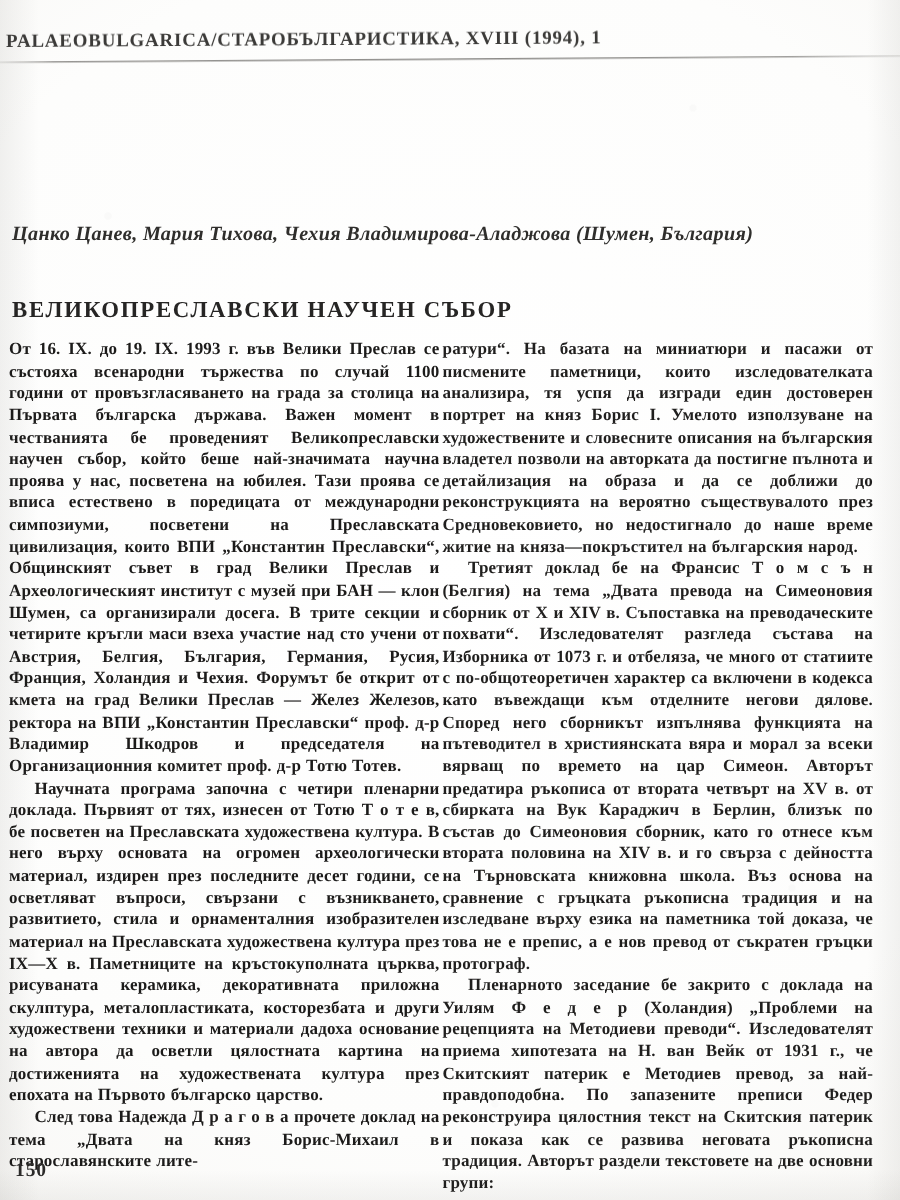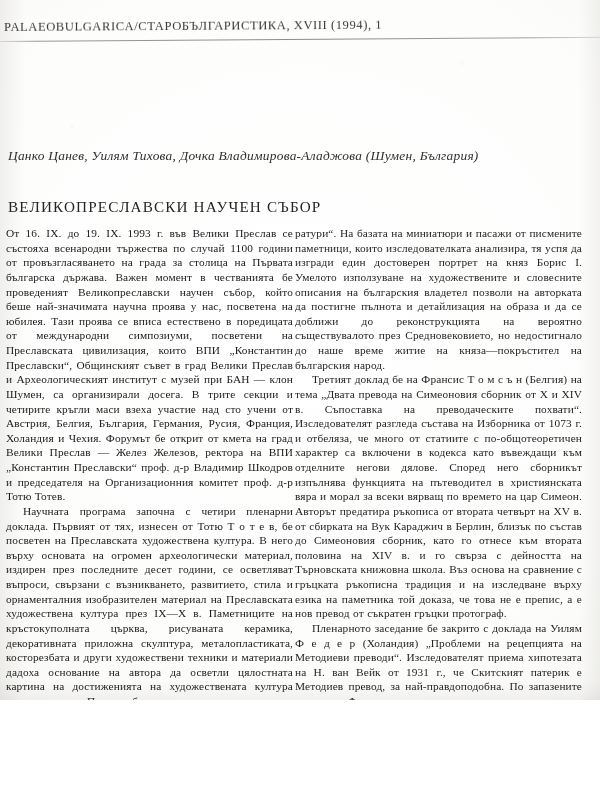--- a/index.html
+++ b/index.html
@@ -11,25 +11,26 @@
     height: 800px;
     background: #ffffff;
     font-family: "Liberation Serif", "DejaVu Serif", serif;
     overflow: hidden;
   }
 
   
   .page {
     position: relative;
     width: 600px;
-    height: 700px;
+    height: 800px;
     background:
       radial-gradient(ellipse 120% 90% at 50% 45%, #ffffff 0%, #fdfdfc 55%, #f6f5f2 86%, #eeedea 100%);
     box-sizing: border-box;
     overflow: hidden;
+    font-weight: bold;
   }
 
   
   .grain {
     position: absolute;
     inset: 0;
     pointer-events: none;
     opacity: .5;
     background-image:
       radial-gradient(circle at 12% 18%, rgba(0,0,0,.035) 0 2px, transparent 3px),
@@ -153,21 +154,21 @@
 
 <div class="page">
 
   <div class="edge-shade"></div>
   <div class="grain"></div>
 
   <div class="running-head">PALAEOBULGARICA/СТАРОБЪЛГАРИСТИКА,  XVIII (1994),  1</div>
 
   <div class="head-rule"></div>
 
-  <div class="authors">Цанко Цанев, Уилям Тихова, Дочка Владимирова-Аладжова (Шумен, България)</div>
+  <div class="authors">Цанко Цанев, Мария Тихова, Чехия Владимирова-Аладжова (Шумен, България)</div>
 
   <div class="article-title">ВЕЛИКОПРЕСЛАВСКИ НАУЧЕН СЪБОР</div>
 
   <div class="columns">
 
     <div class="col col-left">
       <p class="no-indent">От 16. IX. до 19. IX. 1993 г. във Велики Преслав се състояха всенародни тържества по случай 1100 години от провъзгласяването на града за столица на Първата българска държава. Важен момент в честванията бе проведеният Великопреславски научен събор, който беше най-значимата научна проява у нас, посветена на юбилея. Тази проява се вписа естествено в поредицата от международни симпозиуми, посветени на Преславската цивилизация, които ВПИ „Константин Преславски“, Общинският съвет в град Велики Преслав и Археологическият институт с музей при БАН — клон Шумен, са организирали досега. В трите секции и четирите кръгли маси взеха участие над сто учени от Австрия, Белгия, България, Германия, Русия, Франция, Холандия и Чехия. Форумът бе открит от кмета на град Велики Преслав — Желез Железов, ректора на ВПИ „Константин Преславски“ проф. д-р Владимир Шкодров и председателя на Организационния комитет проф. д-р Тотю Тотев.</p>
       <p>Научната програма започна с четири пленарни доклада. Първият от тях, изнесен от Тотю Т о т е в, бе посветен на Преславската художествена култура. В него върху основата на огромен археологически материал, издирен през последните десет години, се осветляват въпроси, свързани с възникването, развитието, стила и орнаменталния изобразителен материал на Преславската художествена култура през IX—X в. Паметниците на кръстокуполната църква, рисуваната керамика, декоративната приложна скулптура, металопластиката, косторезбата и други художествени техники и материали дадоха основание на автора да осветли цялостната картина на достиженията на художествената култура през епохата на Първото българско царство.</p>
       <p>След това Надежда Д р а г о в а прочете доклад на тема „Двата на княз Борис-Михаил в старославянските лите-</p>
     </div>

